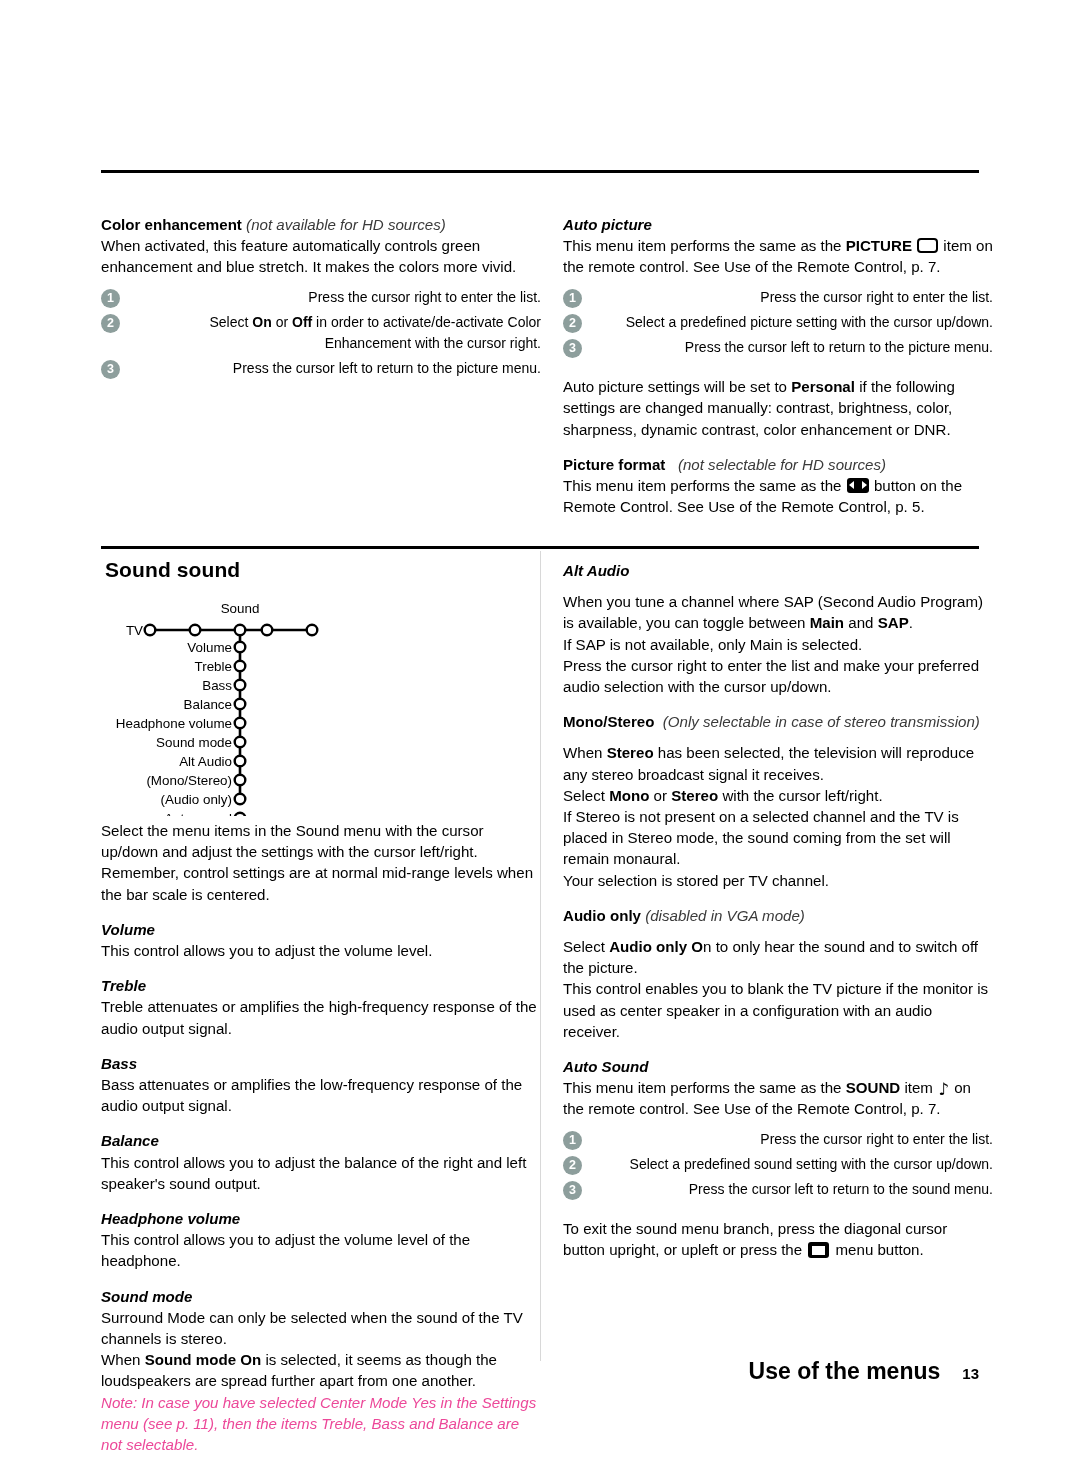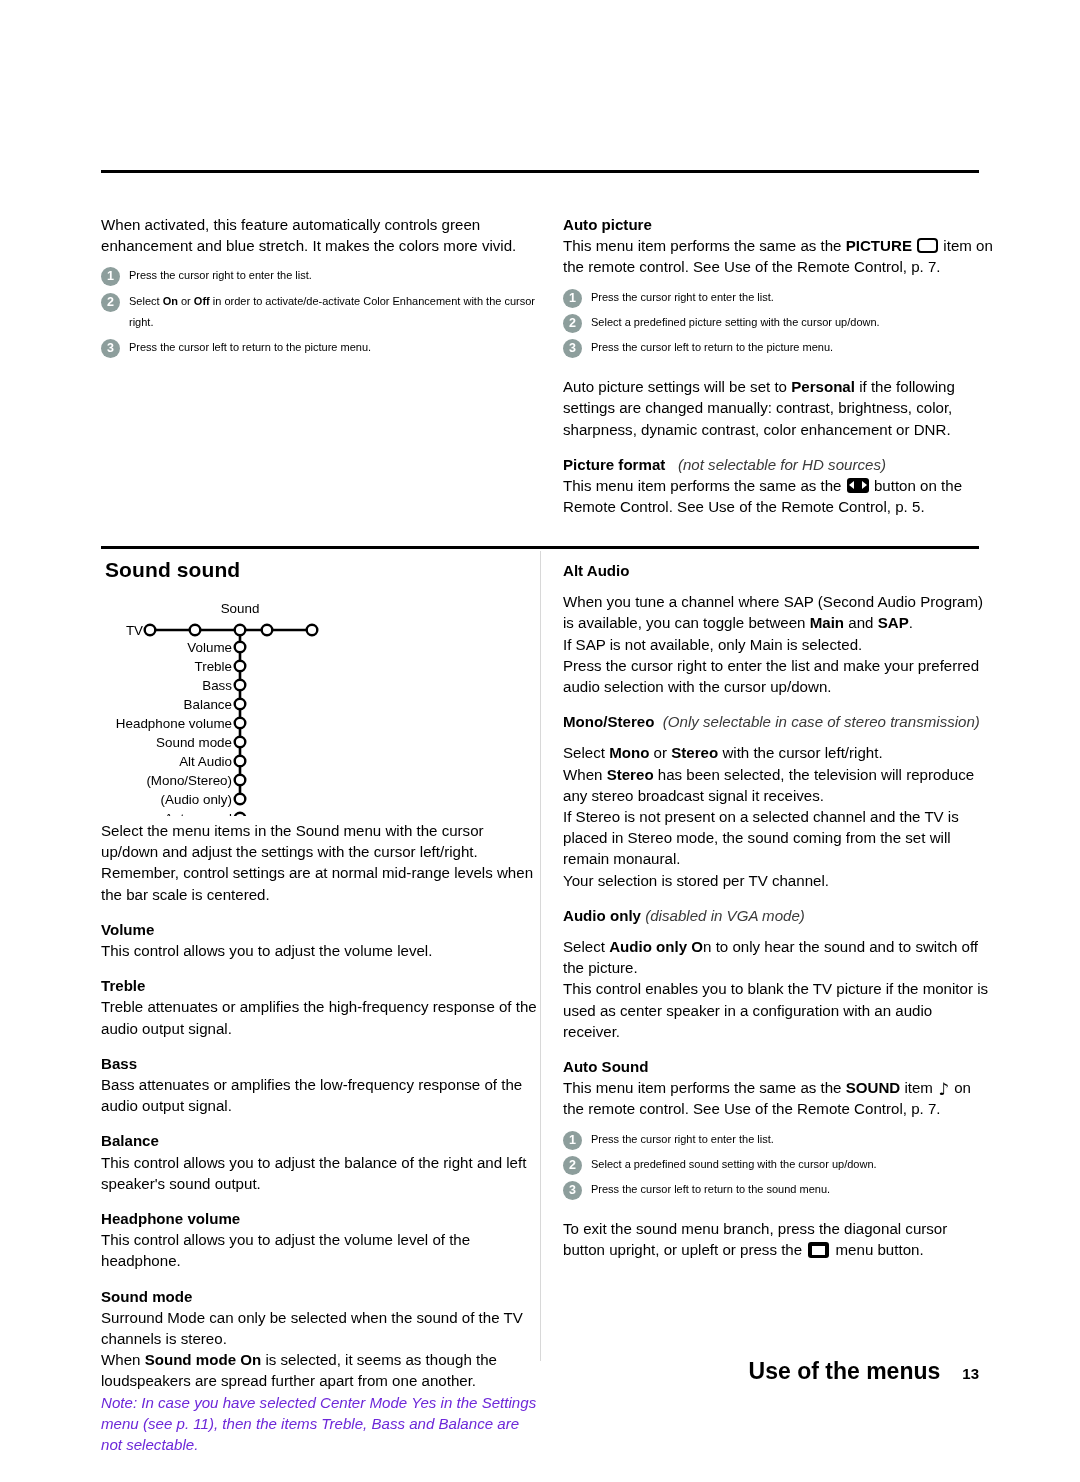--- a/index.html
+++ b/index.html
@@ -62,25 +62,26 @@
   .gap { height: 14px; }
   .gap-sm { height: 10px; }
 
   b, .b { font-weight: bold; }
   .ital {
     font-style: italic;
     color: #3a3a3a;
   }
   .note {
     font-style: italic;
-    color: #6d28d9;
+    color: #ec4899;
   }
   .hdg {
     font-weight: bold;
     font-size: 15.1px;
+    font-style: italic;
   }
 
   
   .steps { margin-top: 9px; }
   .step {
     display: flex;
     align-items: flex-start;
     margin-bottom: 4px;
   }
   .badge {
@@ -93,22 +94,23 @@
     font-size: 12.5px;
     font-weight: bold;
     line-height: 19px;
     text-align: center;
     margin-right: 9px;
     margin-top: 2px;
     font-family: "Liberation Sans", sans-serif;
   }
   .step-text {
     flex: 1 1 auto;
-    font-size: 11px;
+    font-size: 14px;
     line-height: 21.2px;
+    text-align: right;
   }
 
   
   .icon-screen {
     display: inline-block;
     width: 21px;
     height: 15px;
     border: 2px solid #000;
     border-radius: 4px;
     vertical-align: -2px;
@@ -220,20 +222,24 @@
 </head>
 <body>
 
 <div class="page">
 
   <div class="rule-top"></div>
   <div class="rule-mid"></div>
   <div class="v-divider"></div>
 
   <div class="col col-left" style="top:214px;">
+    <p class="para">
+      <span class="b">Color enhancement</span>
+      <span class="ital">(not available for HD sources)</span>
+    </p>
     <p class="para">When activated, this feature automatically controls green enhancement and blue stretch. It makes the colors more vivid.</p>
 
     <div class="steps">
       <div class="step">
         <span class="badge">1</span>
         <span class="step-text">Press the cursor right to enter the list.</span>
       </div>
       <div class="step">
         <span class="badge">2</span>
         <span class="step-text"><span>Select </span><b>On</b><span> or </span><b>Off</b><span> in order to activate/de-activate Color Enhancement with the cursor right.</span></span>
@@ -373,22 +379,22 @@
     <p class="para"><span>When you tune a channel where SAP (Second Audio Program) is available, you can toggle between </span><b>Main</b><span> and </span><b>SAP</b><span>.</span></p>
     <p class="para">If SAP is not available, only Main is selected.</p>
     <p class="para">Press the cursor right to enter the list and make your preferred audio selection with the cursor up/down.</p>
 
     <div class="gap"></div>
     <p class="para">
       <span class="b">Mono/Stereo</span>
       &nbsp;<span class="ital">(Only selectable in case of stereo transmission)</span>
     </p>
     <div class="gap-sm"></div>
+    <p class="para"><span>When </span><b>Stereo</b><span> has been selected, the television will reproduce any stereo broadcast signal it receives.</span></p>
     <p class="para"><span>Select </span><b>Mono</b><span> or </span><b>Stereo</b><span> with the cursor left/right.</span></p>
-    <p class="para"><span>When </span><b>Stereo</b><span> has been selected, the television will reproduce any stereo broadcast signal it receives.</span></p>
     <p class="para">If Stereo is not present on a selected channel and the TV is placed in Stereo mode, the sound coming from the set will remain monaural.</p>
     <p class="para">Your selection is stored per TV channel.</p>
 
     <div class="gap"></div>
     <p class="para">
       <span class="b">Audio only</span>
       <span class="ital">(disabled in VGA mode)</span>
     </p>
     <div class="gap-sm"></div>
     <p class="para"><span>Select </span><b>Audio only O</b><span>n to only hear the sound and to switch off the picture.</span></p>

